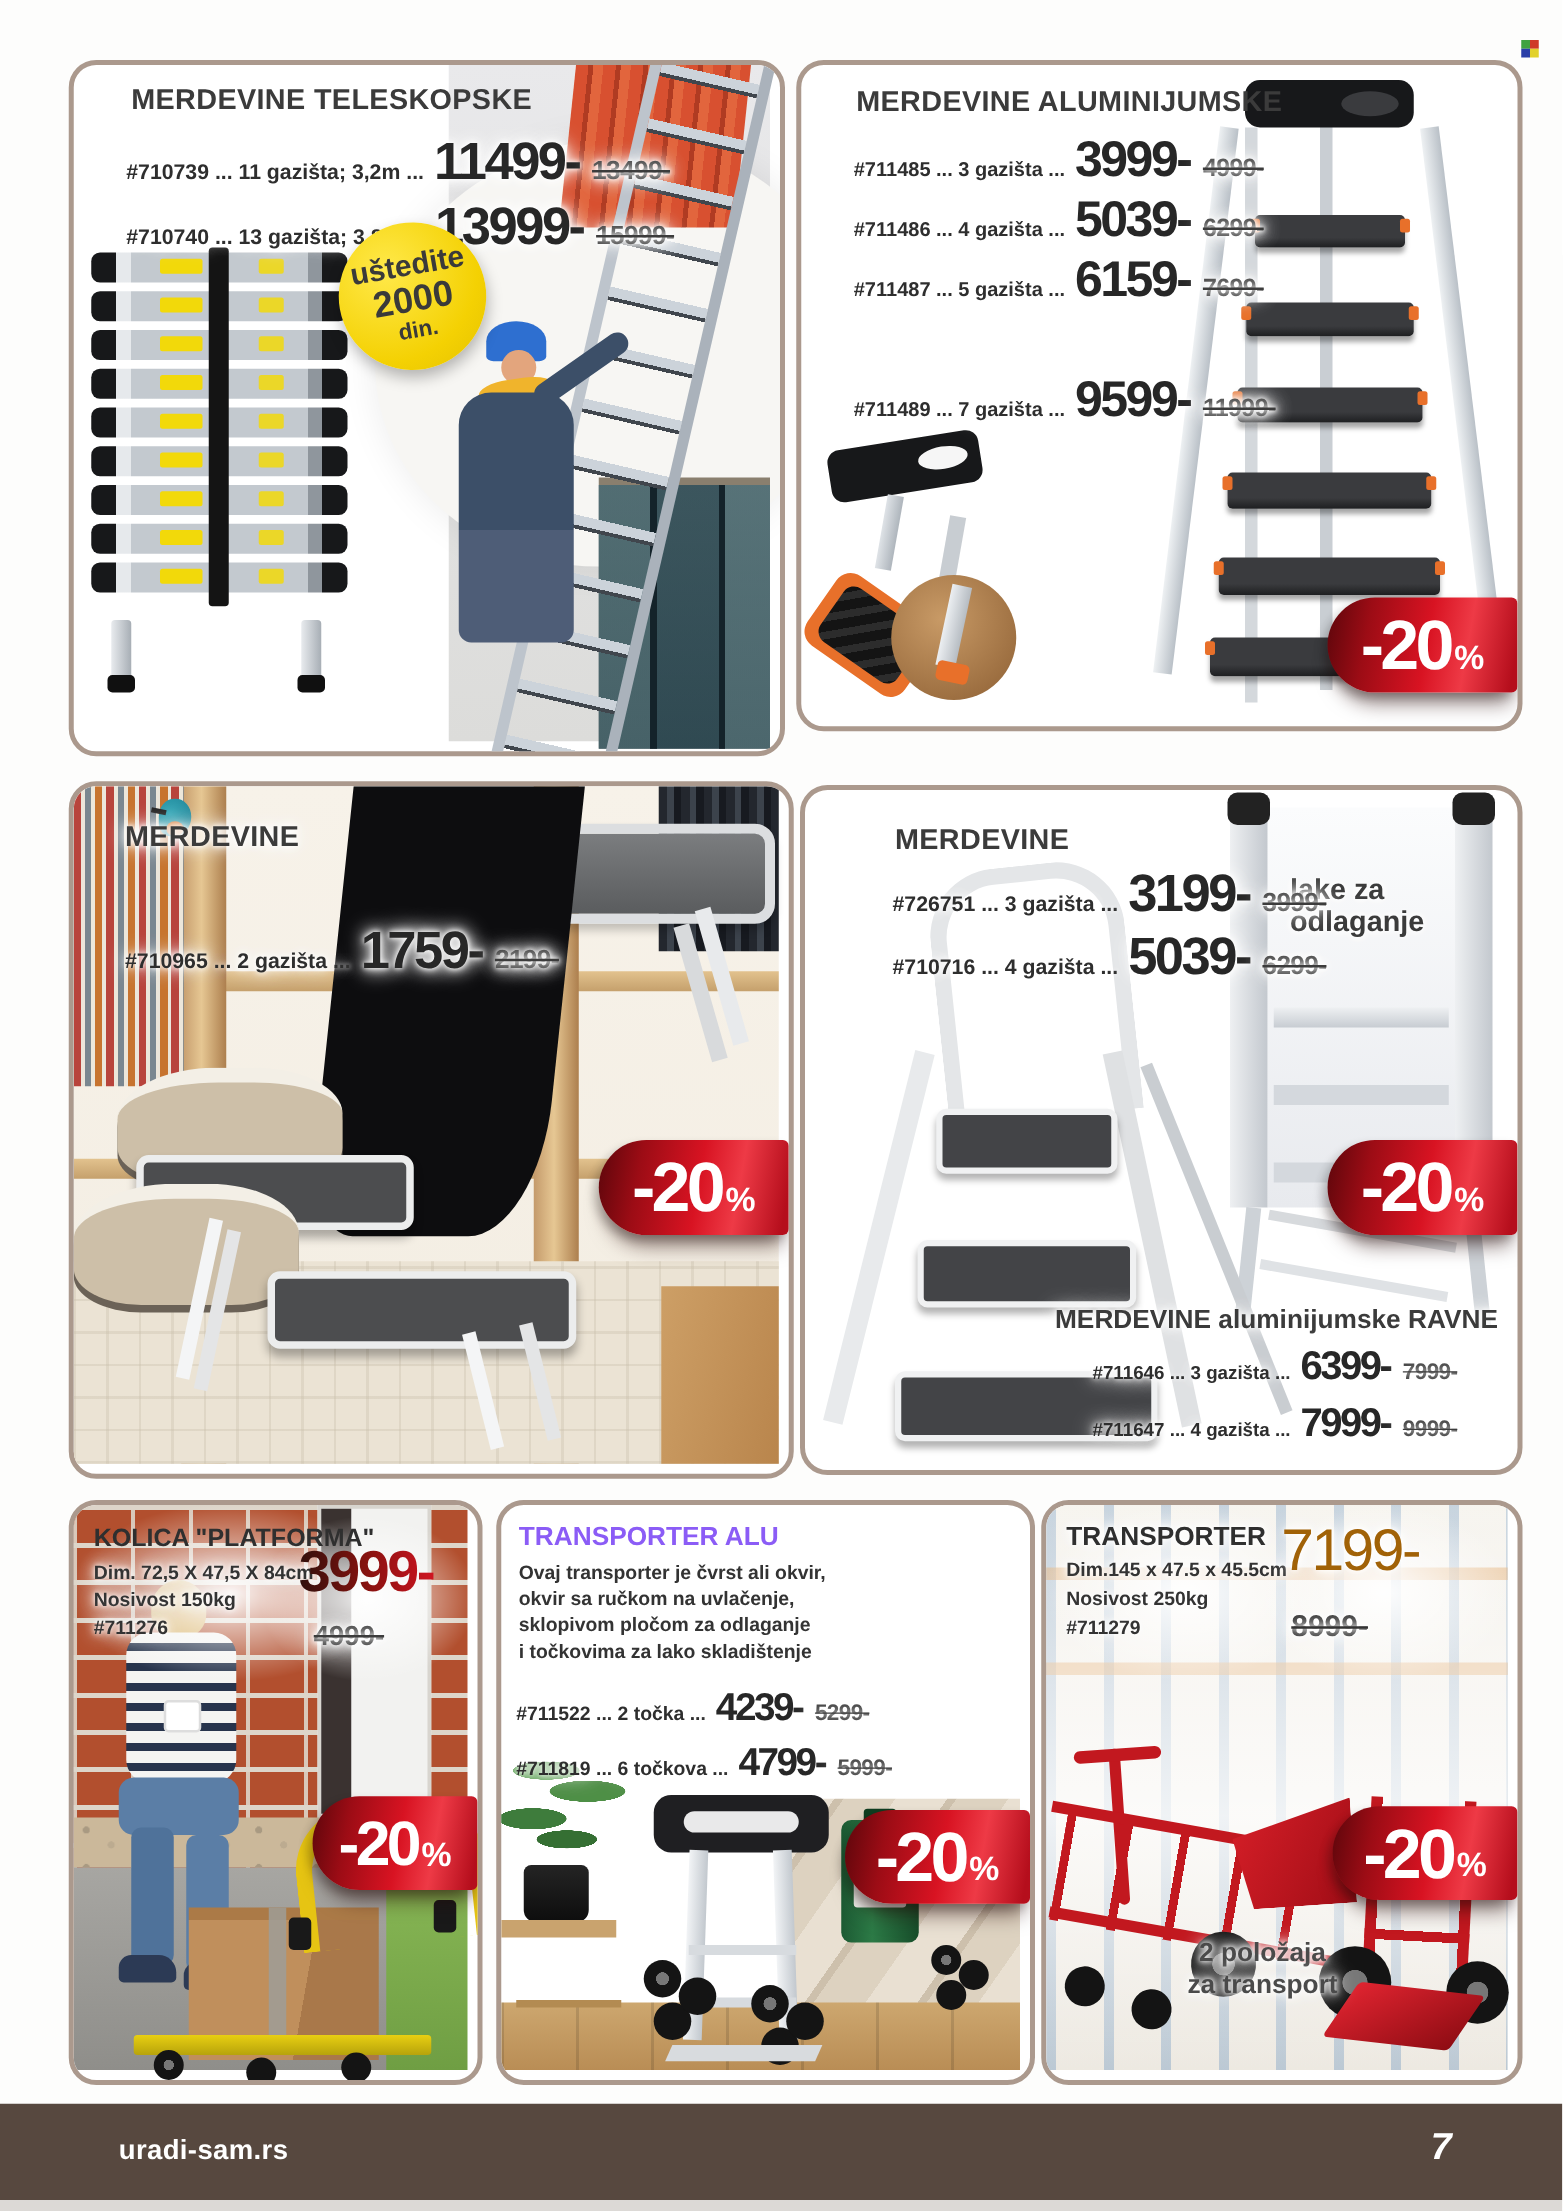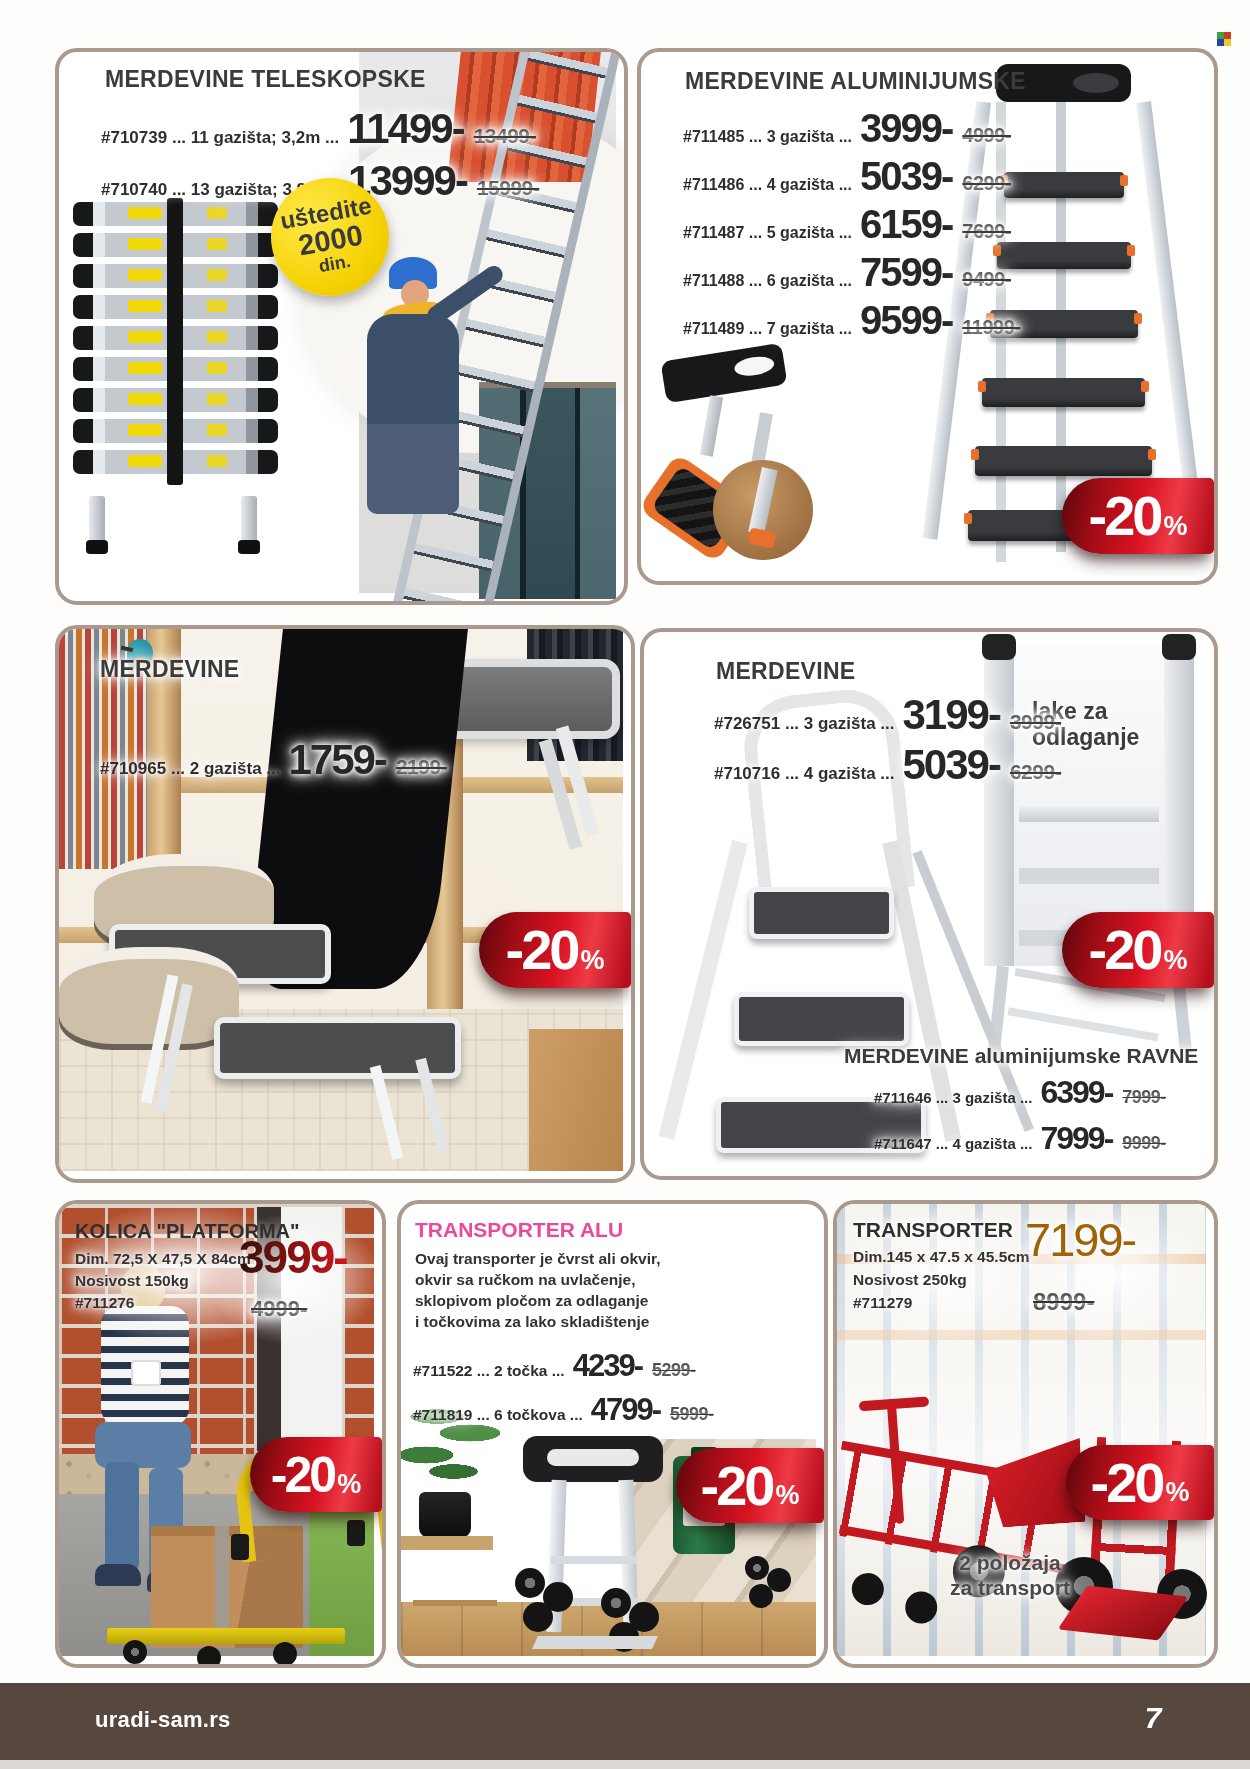--- a/index.html
+++ b/index.html
@@ -143,25 +143,20 @@
     <div class="prow glow" style="left:42px;top:106px;">
       <span class="plbl">#711486 ... 4 gazišta ...</span>
       <span class="pprice">5039-</span>
       <span class="pold">6299-</span>
     </div>
     <div class="prow glow" style="left:42px;top:154px;">
       <span class="plbl">#711487 ... 5 gazišta ...</span>
       <span class="pprice">6159-</span>
       <span class="pold">7699-</span>
     </div>
-    <div class="prow glow" style="left:42px;top:202px;">
-      <span class="plbl">#711488 ... 6 gazišta ...</span>
-      <span class="pprice">7599-</span>
-      <span class="pold">9499-</span>
-    </div>
     <div class="prow glow" style="left:42px;top:250px;">
       <span class="plbl">#711489 ... 7 gazišta ...</span>
       <span class="pprice">9599-</span>
       <span class="pold">11999-</span>
     </div>
     <div class="disc" style="top:426px;">
       <span class="dnum">-20</span>
       <span class="dpct">%</span>
     </div>
   </div>
@@ -318,21 +313,21 @@
       <div class="a" style="left:38px;top:120px;width:86px;height:8px;background:#d7dbdf;box-shadow:0 42px 0 #d7dbdf;"></div>
       <div class="wheel a" style="left:2px;top:132px;width:30px;height:30px;box-shadow:28px 14px 0 #141414,8px 34px 0 #141414;"></div>
       <div class="wheel a" style="left:88px;top:152px;width:30px;height:30px;box-shadow:28px 14px 0 #141414,8px 34px 0 #141414;"></div>
       <div class="a" style="left:22px;top:200px;width:120px;height:13px;background:#d8dbde;transform:skewX(-24deg);"></div>
     </div>
     <div class="a" style="left:272px;top:252px;width:62px;height:98px;background:linear-gradient(90deg,#1c5a33,#2c7a46 40%,#174d2a);border-radius:8px;z-index:2;">
       <div class="a" style="left:18px;top:-9px;width:26px;height:12px;background:#0f3d20;border-radius:3px;"></div>
       <div class="a" style="left:10px;top:26px;width:42px;height:44px;background:#f2f2ee;border-radius:3px;"></div>
     </div>
     <div class="wheel a" style="left:344px;top:352px;width:24px;height:24px;box-shadow:22px 12px 0 #141414,4px 28px 0 #141414;z-index:2;"></div>
-    <div class="a" style="left:14px;top:14px;font-size:21px;font-weight:800;color:#ec4899;z-index:6;">TRANSPORTER ALU</div>
+    <div class="a" style="left:14px;top:14px;font-size:21px;font-weight:800;color:#8b5cf6;z-index:6;">TRANSPORTER ALU</div>
     <div class="a" style="left:14px;top:44px;font-size:15.5px;font-weight:600;color:#333;line-height:21px;z-index:6;">
       <div>Ovaj transporter je čvrst ali okvir,</div>
       <div>okvir sa ručkom na uvlačenje,</div>
       <div>sklopivom pločom za odlaganje</div>
       <div>i točkovima za lako skladištenje</div>
     </div>
     <div class="prow rows-xs glow" style="left:12px;top:148px;">
       <span class="plbl">#711522 ... 2 točka ...</span>
       <span class="pprice">4239-</span>
       <span class="pold">5299-</span>

